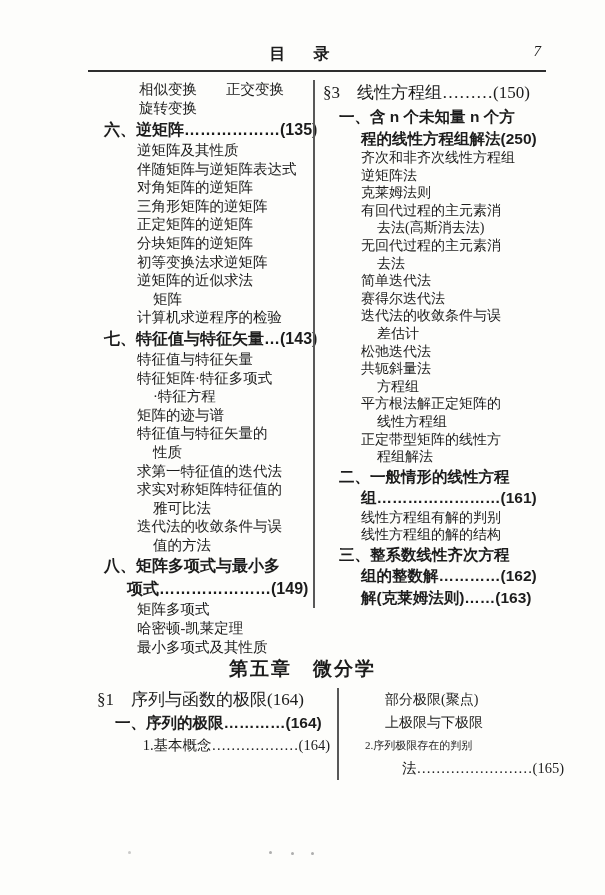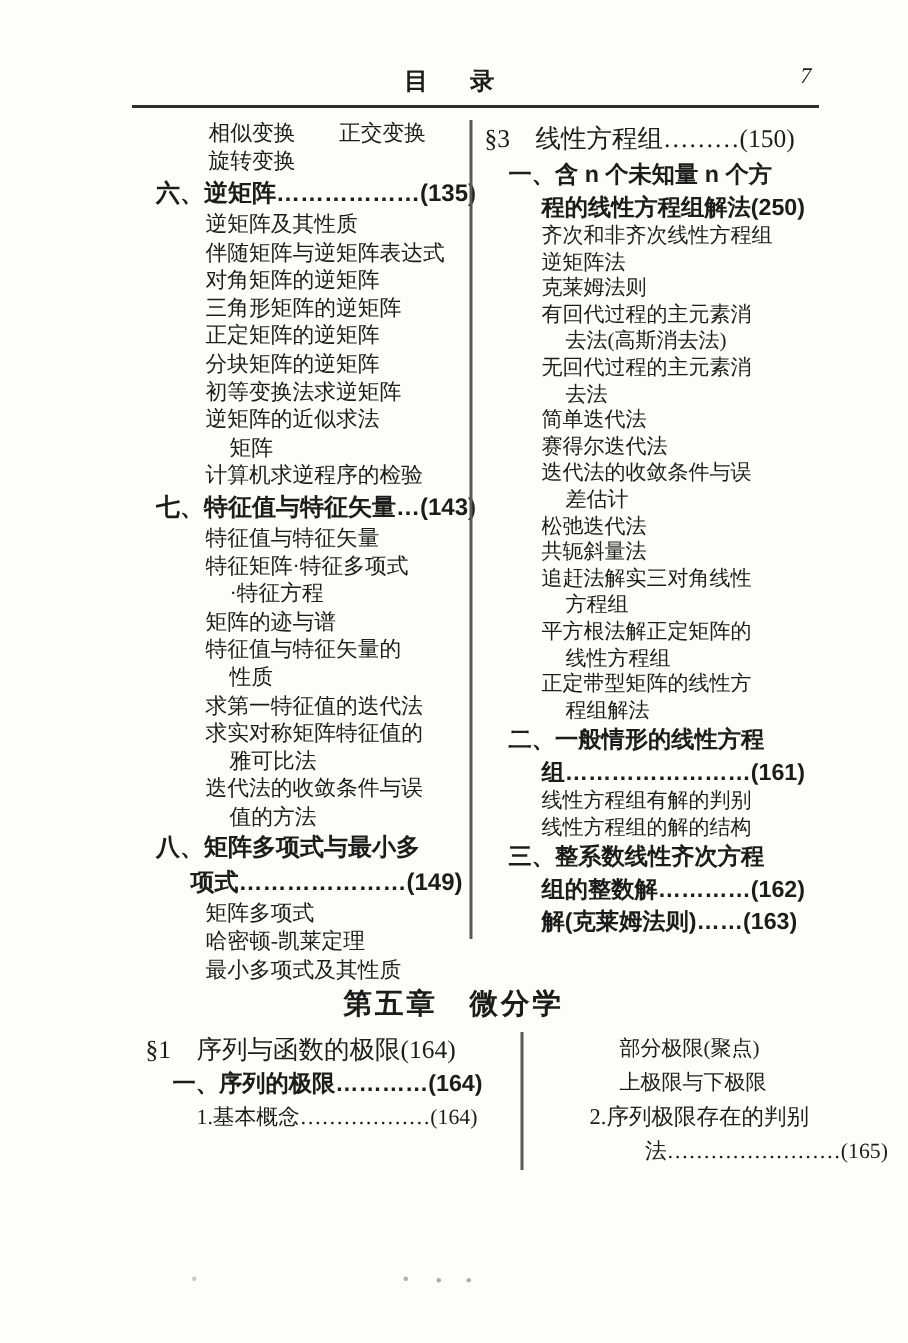--- a/index.html
+++ b/index.html
@@ -61,31 +61,31 @@
     font-size:19px;font-weight:700;letter-spacing:2px;white-space:pre;
     font-family:"Liberation Sans","DejaVu Sans",sans-serif;
   }
 
   
   .bottom-cols{
     position:absolute;top:688px;left:95px;right:40px;display:flex;align-items:flex-start;
   }
   .blcol{width:235px;flex:none;}
   .brcol{
-    flex:none;width:225px;margin-left:17px;
-    border-left:2px solid #585858;padding-left:18px;min-height:82px;
+    flex:none;width:225px;margin-left:7px;
+    border-left:2px solid #585858;padding-left:0;min-height:82px;
   }
   .bottom-cols .line{line-height:23px;}
   .blcol .sec {font-size:17px;padding-left:2px;}
   .blcol .h   {font-size:15.5px;font-weight:700;padding-left:20px;
                font-family:"Liberation Sans","DejaVu Sans",sans-serif;}
-  .blcol .n   {font-size:14.5px;padding-left:36px;}
+  .blcol .n   {font-size:14.5px;padding-left:36px;text-align:right;}
   .blcol .pair{font-size:14.5px;padding-left:52px;}
   .brcol .s   {font-size:14px;padding-left:46px;}
-  .brcol .n   {font-size:15px;padding-left:26px;}
+  .brcol .n   {font-size:11px;padding-left:26px;}
   .brcol .nc  {font-size:14.5px;padding-left:44px;text-align:right;}
 
   
   .speck{position:absolute;width:3px;height:3px;border-radius:50%;background:#8c8c8c;opacity:.7;}
   .speck.s1{left:128px;top:851px;opacity:.45;}
   .speck.s2{left:269px;top:851px;}
   .speck.s3{left:291px;top:852px;}
   .speck.s4{left:311px;top:852px;}
 </style>
 </head>
@@ -140,21 +140,20 @@
         <div class="line s">有回代过程的主元素消</div>
         <div class="line c">去法(高斯消去法)</div>
         <div class="line s">无回代过程的主元素消</div>
         <div class="line c">去法</div>
         <div class="line s">简单迭代法</div>
         <div class="line s">赛得尔迭代法</div>
         <div class="line s">迭代法的收敛条件与误</div>
         <div class="line c">差估计</div>
         <div class="line s">松弛迭代法</div>
         <div class="line s">共轭斜量法</div>
-        <div class="line s">追赶法解实三对角线性</div>
         <div class="line c">方程组</div>
         <div class="line s">平方根法解正定矩阵的</div>
         <div class="line c">线性方程组</div>
         <div class="line s">正定带型矩阵的线性方</div>
         <div class="line c">程组解法</div>
         <div class="line h">二、一般情形的线性方程</div>
         <div class="line hc">组……………………(161)</div>
         <div class="line s">线性方程组有解的判别</div>
         <div class="line s">线性方程组的解的结构</div>
         <div class="line h">三、整系数线性齐次方程</div>

